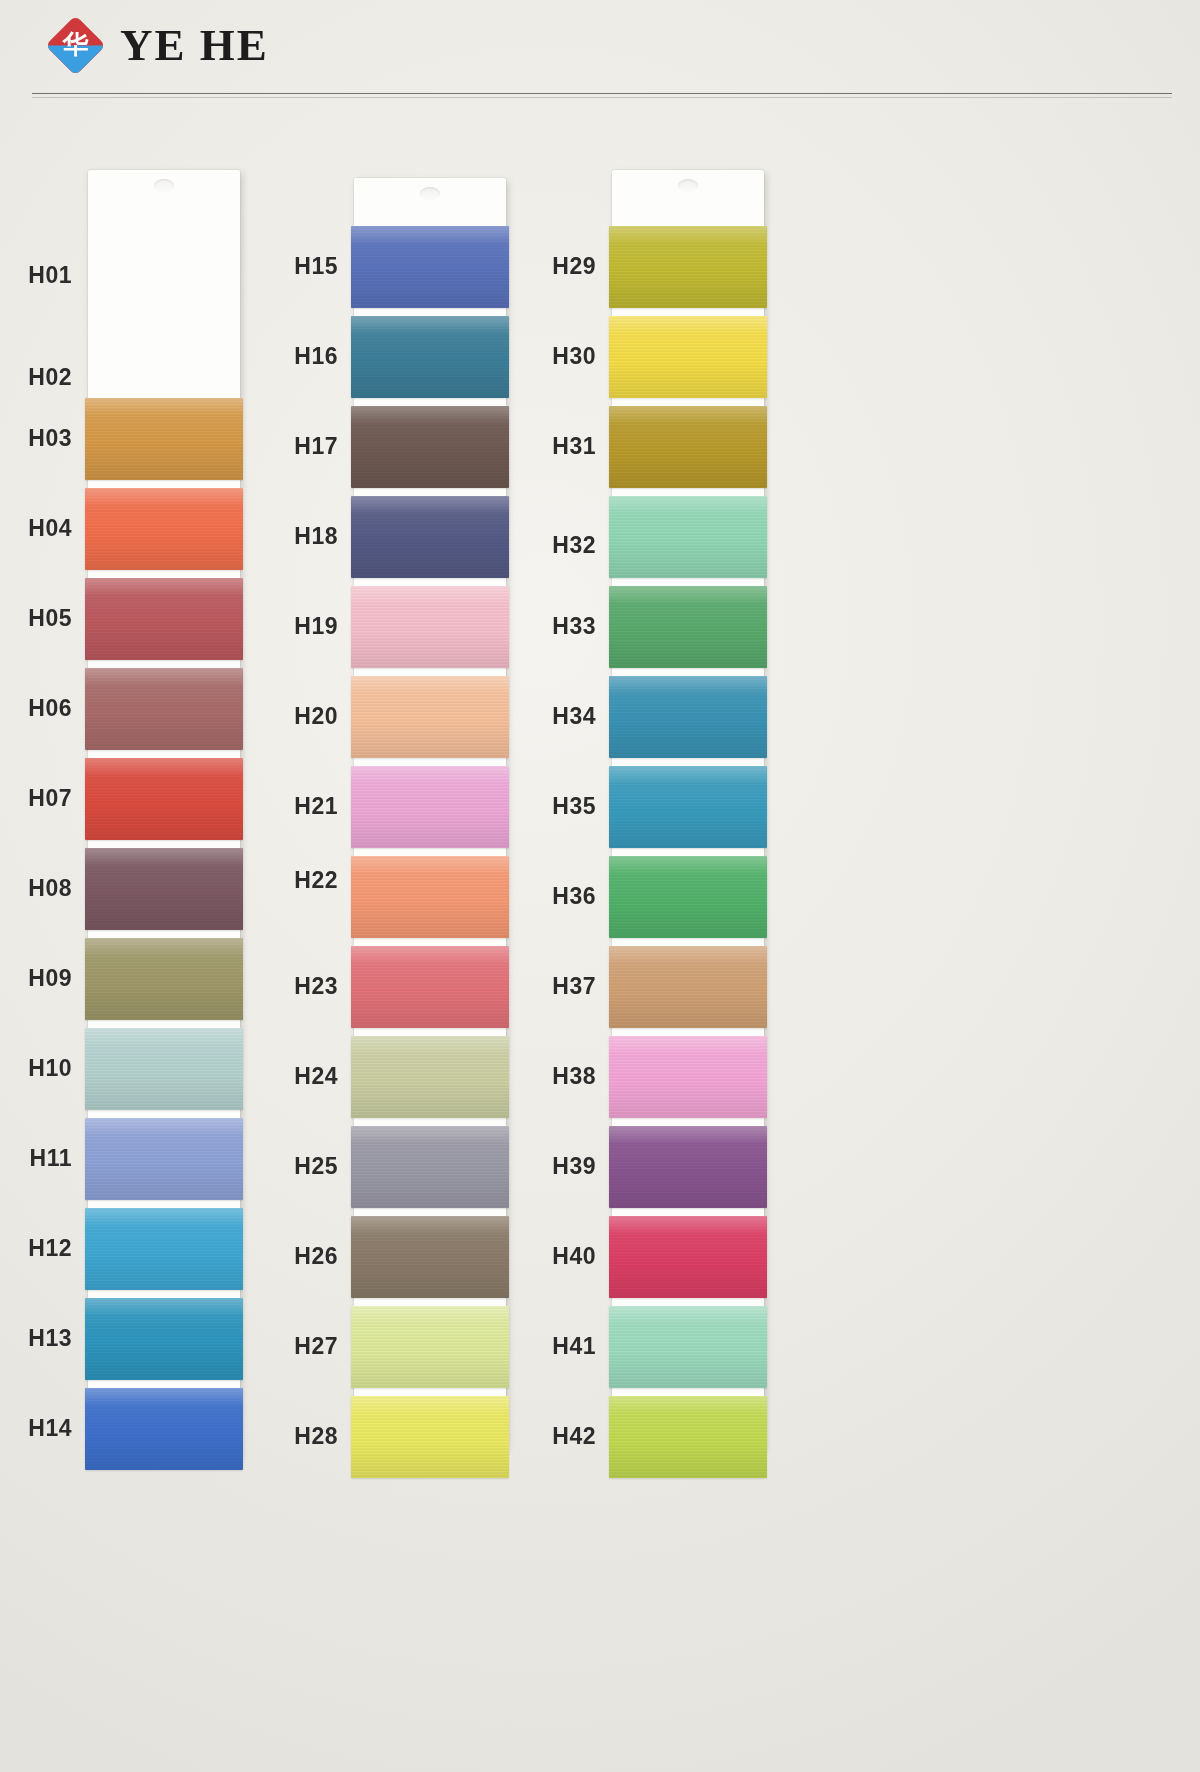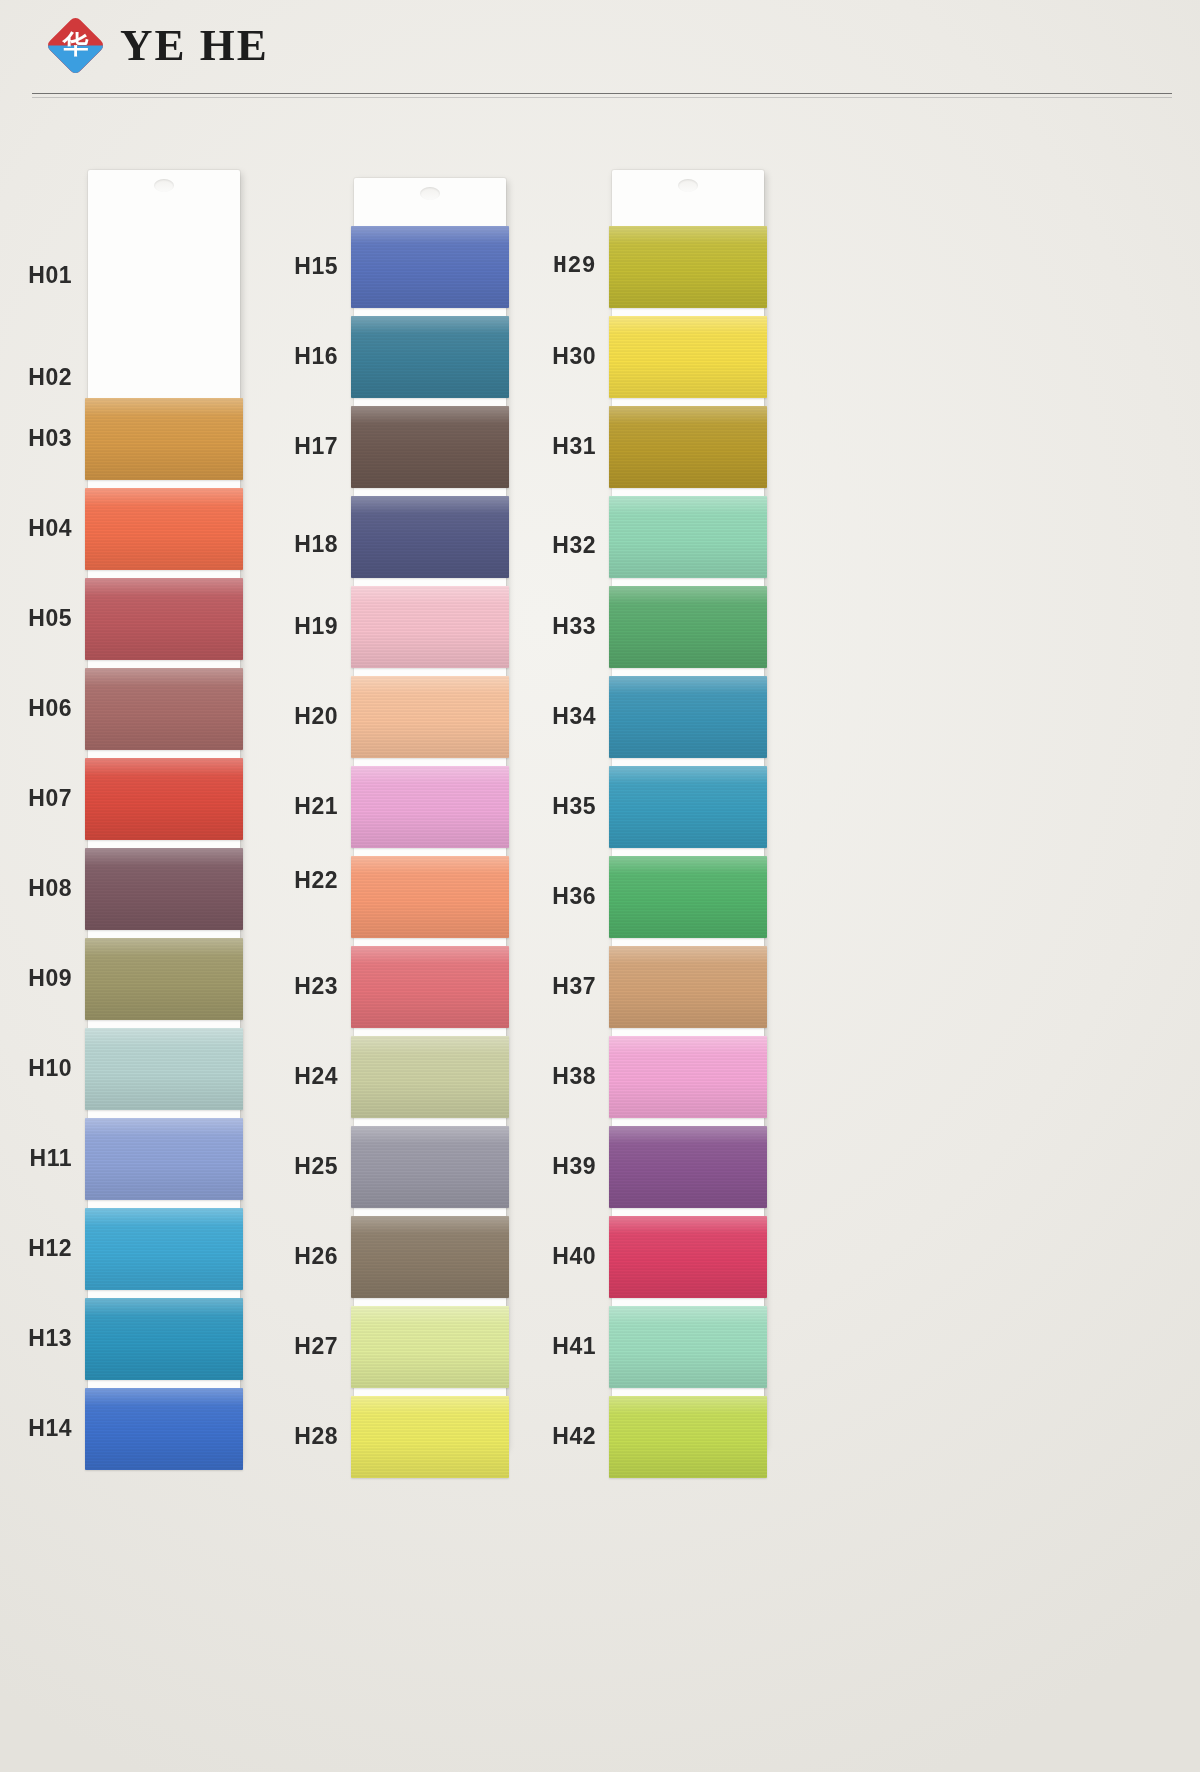--- a/index.html
+++ b/index.html
@@ -233,21 +233,21 @@
       <div class="swatch-label" style="top: 165px; left: -96px; width: 80px;">H16</div>
       <div class="swatch" style="top: 228px; height: 82px; background: rgb(110, 90, 82);">
         <div class="threads"></div>
         <div class="sheen"></div>
       </div>
       <div class="swatch-label" style="top: 255px; left: -96px; width: 80px;">H17</div>
       <div class="swatch" style="top: 318px; height: 82px; background: rgb(86, 91, 134);">
         <div class="threads"></div>
         <div class="sheen"></div>
       </div>
-      <div class="swatch-label" style="top: 345px; left: -96px; width: 80px; margin-top: 8px;">H18</div>
+      <div class="swatch-label" style="top: 345px; left: -96px; width: 80px;">H18</div>
       <div class="swatch" style="top: 408px; height: 82px; background: rgb(246, 192, 203);">
         <div class="threads"></div>
         <div class="sheen"></div>
       </div>
       <div class="swatch-label" style="top: 435px; left: -96px; width: 80px;">H19</div>
       <div class="swatch" style="top: 498px; height: 82px; background: rgb(247, 193, 156);">
         <div class="threads"></div>
         <div class="sheen"></div>
       </div>
       <div class="swatch-label" style="top: 525px; left: -96px; width: 80px;">H20</div>
@@ -293,21 +293,21 @@
       <div class="swatch-label" style="top: 1245px; left: -96px; width: 80px;">H28</div>
     </div>
     <div class="column" style="left: 612px; top: 170px; width: 152px; height: 1278px;">
       <div class="card" style="left: 0px; top: 0px; width: 152px; height: 1278px; background: rgb(253, 253, 252);">
         <div class="card-notch"></div>
       </div>
       <div class="swatch" style="top: 56px; height: 82px; background: rgb(195, 188, 53);">
         <div class="threads"></div>
         <div class="sheen"></div>
       </div>
-      <div class="swatch-label" style="top: 83px; left: -96px; width: 80px; font-family: Liberation Mono, monospace;">H29</div>
+      <div class="swatch-label" style="top: 83px; left: -96px; width: 80px;">H29</div>
       <div class="swatch" style="top: 146px; height: 82px; background: rgb(245, 222, 72);">
         <div class="threads"></div>
         <div class="sheen"></div>
       </div>
       <div class="swatch-label" style="top: 173px; left: -96px; width: 80px;">H30</div>
       <div class="swatch" style="top: 236px; height: 82px; background: rgb(185, 156, 45);">
         <div class="threads"></div>
         <div class="sheen"></div>
       </div>
       <div class="swatch-label" style="top: 263px; left: -96px; width: 80px;">H31</div>

